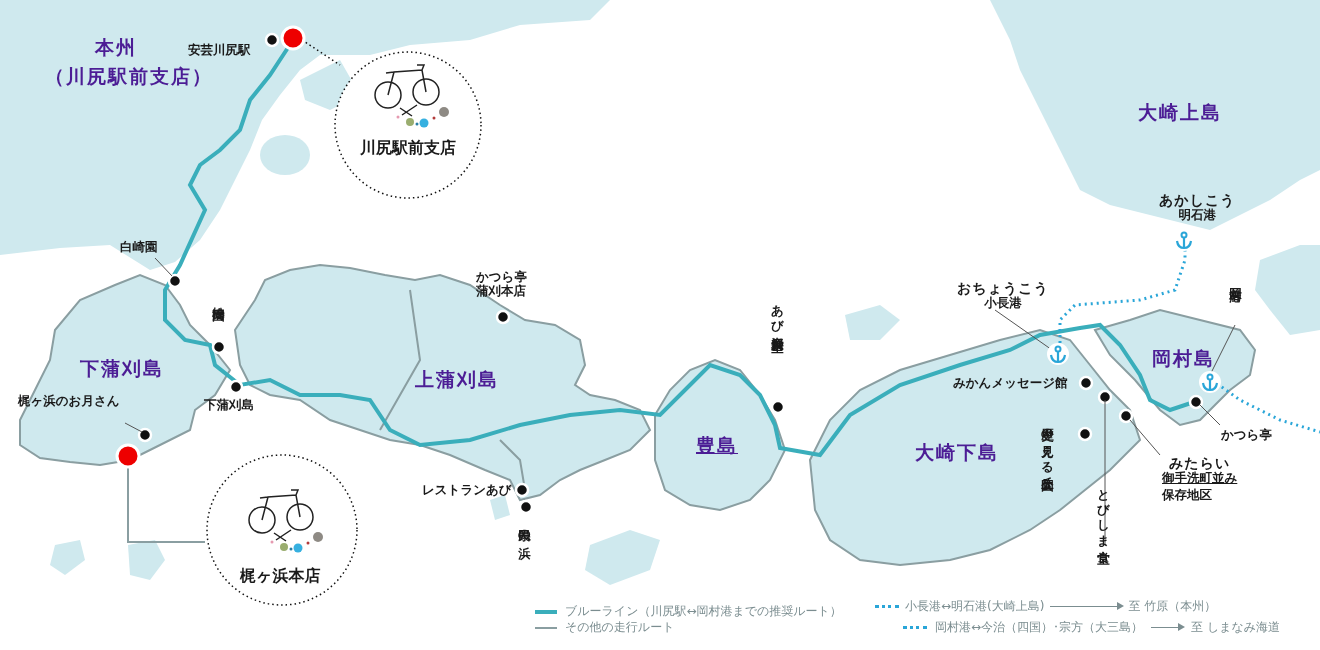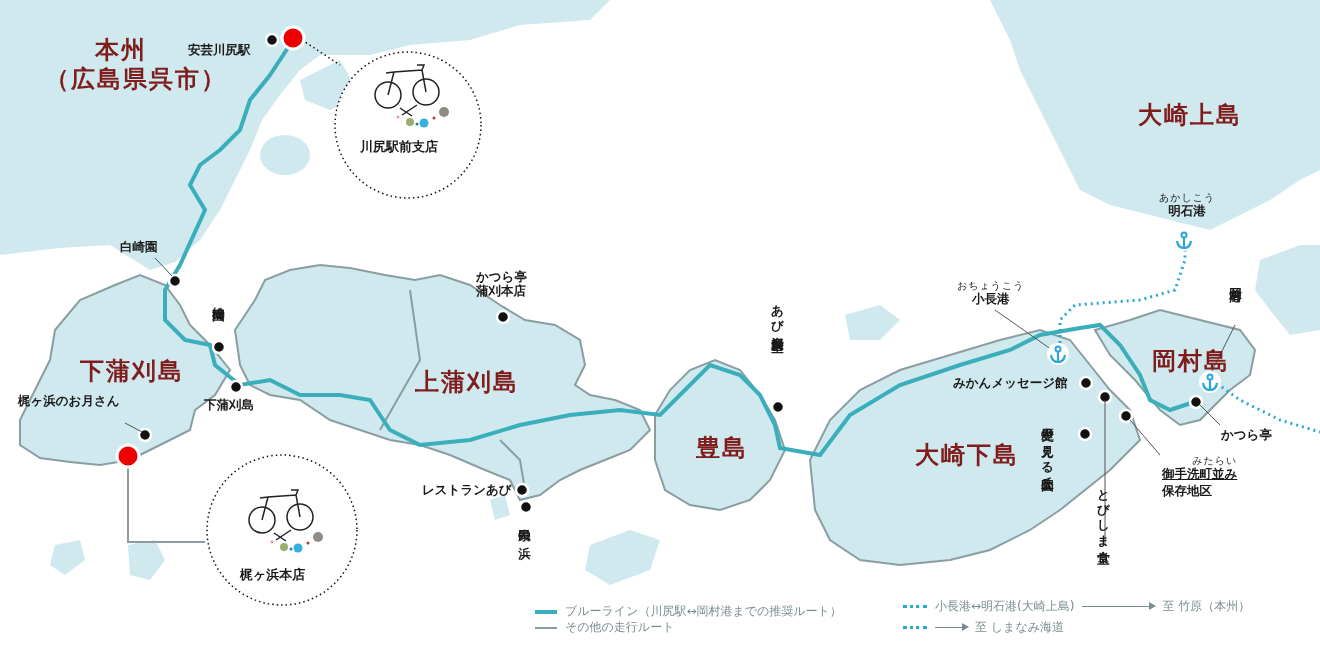--- a/index.html
+++ b/index.html
@@ -1,22 +1,22 @@
 <!DOCTYPE html>
 <html><head>
 <meta charset="utf-8">
 <style>
   html, body { margin:0; padding:0; }
   body { width:1320px; height:650px; position:relative; overflow:hidden; background:#ffffff; font-family:"DejaVu Sans", sans-serif; }
   #map { position:absolute; left:0; top:0; width:1320px; height:650px; }
   .lbl { position:absolute; color:#1a1a1a; font-size:12.5px; font-weight:bold; white-space:nowrap; line-height:1.15; }
   .vlbl { position:absolute; color:#1a1a1a; font-size:12.5px; font-weight:bold; writing-mode:vertical-rl; text-orientation:upright; line-height:1; letter-spacing:1px; }
-  .island { position:absolute; color:#7f1d1d; font-size:24px; font-weight:bold; letter-spacing:2px; white-space:nowrap; line-height:1.3; }
-  .ruby { font-size:10px; font-weight:normal; display:block; text-align:center; letter-spacing:1px; }
-  .shop-name { position:absolute; color:#1a1a1a; font-size:13px; font-weight:bold; white-space:nowrap; }
+  .island { position:absolute; color:#4c1d95; font-size:19px; font-weight:bold; letter-spacing:2px; white-space:nowrap; line-height:1.3; }
+  .ruby { font-size:14px; font-weight:bold; display:block; text-align:center; letter-spacing:1px; }
+  .shop-name { position:absolute; color:#1a1a1a; font-size:16px; font-weight:bold; white-space:nowrap; }
   .legend { position:absolute; font-size:12px; color:#7b8d90; white-space:nowrap; display:flex; align-items:center; gap:8px; }
   .leg-solid { display:inline-block; width:22px; height:4px; background:#3aaebb; }
   .leg-thin { display:inline-block; width:22px; height:2px; background:#8a9ea1; }
   .leg-dot { display:inline-block; width:24px; height:0; border-top:3px dotted #2aa6d8; }
   .leg-arrow { display:inline-block; position:relative; height:1px; background:#7b8d90; }
   .leg-arrow::after { content:""; position:absolute; right:-2px; top:-4px; border-left:7px solid #7b8d90; border-top:4.5px solid transparent; border-bottom:4.5px solid transparent; }
 </style>
 </head>
 <body>
 
@@ -122,43 +122,43 @@
     <path d="M0,-2 L0,7 M-7,1 Q-6,8 0,8 Q6,8 7,1" fill="none" stroke="#2aa6d8" stroke-width="2.2"></path>
   </g>
   <g transform="translate(1210,382)">
     <circle r="11" fill="#fff"></circle>
     <circle cy="-5" r="2.5" fill="none" stroke="#2aa6d8" stroke-width="2"></circle>
     <path d="M0,-2 L0,7 M-7,1 Q-6,8 0,8 Q6,8 7,1" fill="none" stroke="#2aa6d8" stroke-width="2.2"></path>
   </g>
 </svg>
 
 <div class="island" style="left:95px;top:35px;">本州</div>
-<div class="island" style="left:45px;top:64px;">（広島県呉市）</div>
+<div class="island" style="left:45px;top:64px;">（川尻駅前支店）</div>
 <div class="island" style="left:80px;top:356px;">下蒲刈島</div>
 <div class="island" style="left:415px;top:367px;">上蒲刈島</div>
-<div class="island" style="left:696px;top:433px;">豊島</div>
+<div class="island" style="left:696px;top:433px;text-decoration:underline;">豊島</div>
 <div class="island" style="left:915px;top:440px;">大崎下島</div>
 <div class="island" style="left:1138px;top:100px;">大崎上島</div>
 <div class="island" style="left:1152px;top:346px;">岡村島</div>
 
 <div class="lbl" style="left:188px;top:43px;">安芸川尻駅</div>
 <div class="lbl" style="left:120px;top:240px;">白崎園</div>
 <div class="vlbl" style="left:212px;top:297px;">松濤園</div>
 <div class="lbl" style="left:204px;top:398px;">下蒲刈島</div>
 <div class="lbl" style="left:18px;top:394px;">梶ヶ浜のお月さん</div>
 <div class="lbl" style="left:476px;top:270px;white-space:pre;">かつら亭
 蒲刈本店</div>
 <div class="lbl" style="left:422px;top:483px;">レストランあび</div>
 <div class="vlbl" style="left:518px;top:519px;">県民の浜</div>
 <div class="vlbl" style="left:771px;top:296px;">あび資料展示室</div>
 <div class="lbl" style="left:953px;top:376px;">みかんメッセージ館</div>
 <div class="vlbl" style="left:1041px;top:418px;height:95px;">歴史の見える丘公園</div>
 <div class="vlbl" style="left:1097px;top:480px;">とびしま食堂</div>
 <div class="lbl" style="left:1162px;top:455px;">
-  <span class="ruby" style="text-align:right;">みたらい</span>
+  <span class="ruby" style="text-align:center;">みたらい</span>
   <span style="display:block;text-decoration:underline;">御手洗町並み</span>
   <span style="display:block;margin-top:3px;">保存地区</span>
 </div>
 <div class="lbl" style="left:1221px;top:428px;">かつら亭</div>
 
 <div class="lbl" style="left:957px;top:280px;text-align:center;">
   <span class="ruby">おちょうこう</span>
   <span>小長港</span>
 </div>
 <div class="lbl" style="left:1159px;top:192px;text-align:center;">
@@ -171,23 +171,24 @@
 <div class="shop-name" style="left:240px;top:566px;">梶ヶ浜本店</div>
 
 <div class="legend" style="left:535px;top:603px;">
   <span class="leg-solid"></span>
   <span>ブルーライン（川尻駅↔岡村港までの推奨ルート）</span>
 </div>
 <div class="legend" style="left:535px;top:619px;">
   <span class="leg-thin"></span>
   <span>その他の走行ルート</span>
 </div>
-<div class="legend" style="left:903px;top:598px;">
+<div class="legend" style="left:875px;top:598px;gap:6px;">
   <span class="leg-dot"></span>
   <span>小長港↔明石港(大崎上島)</span>
   <span class="leg-arrow" style="width:72px;"></span>
   <span>至  竹原（本州）</span>
 </div>
 <div class="legend" style="left:903px;top:619px;">
   <span class="leg-dot"></span>
+  <span>岡村港↔今治（四国）･宗方（大三島）</span>
   <span class="leg-arrow" style="width:32px;"></span>
   <span>至  しまなみ海道</span>
 </div>
 
 </body></html>

